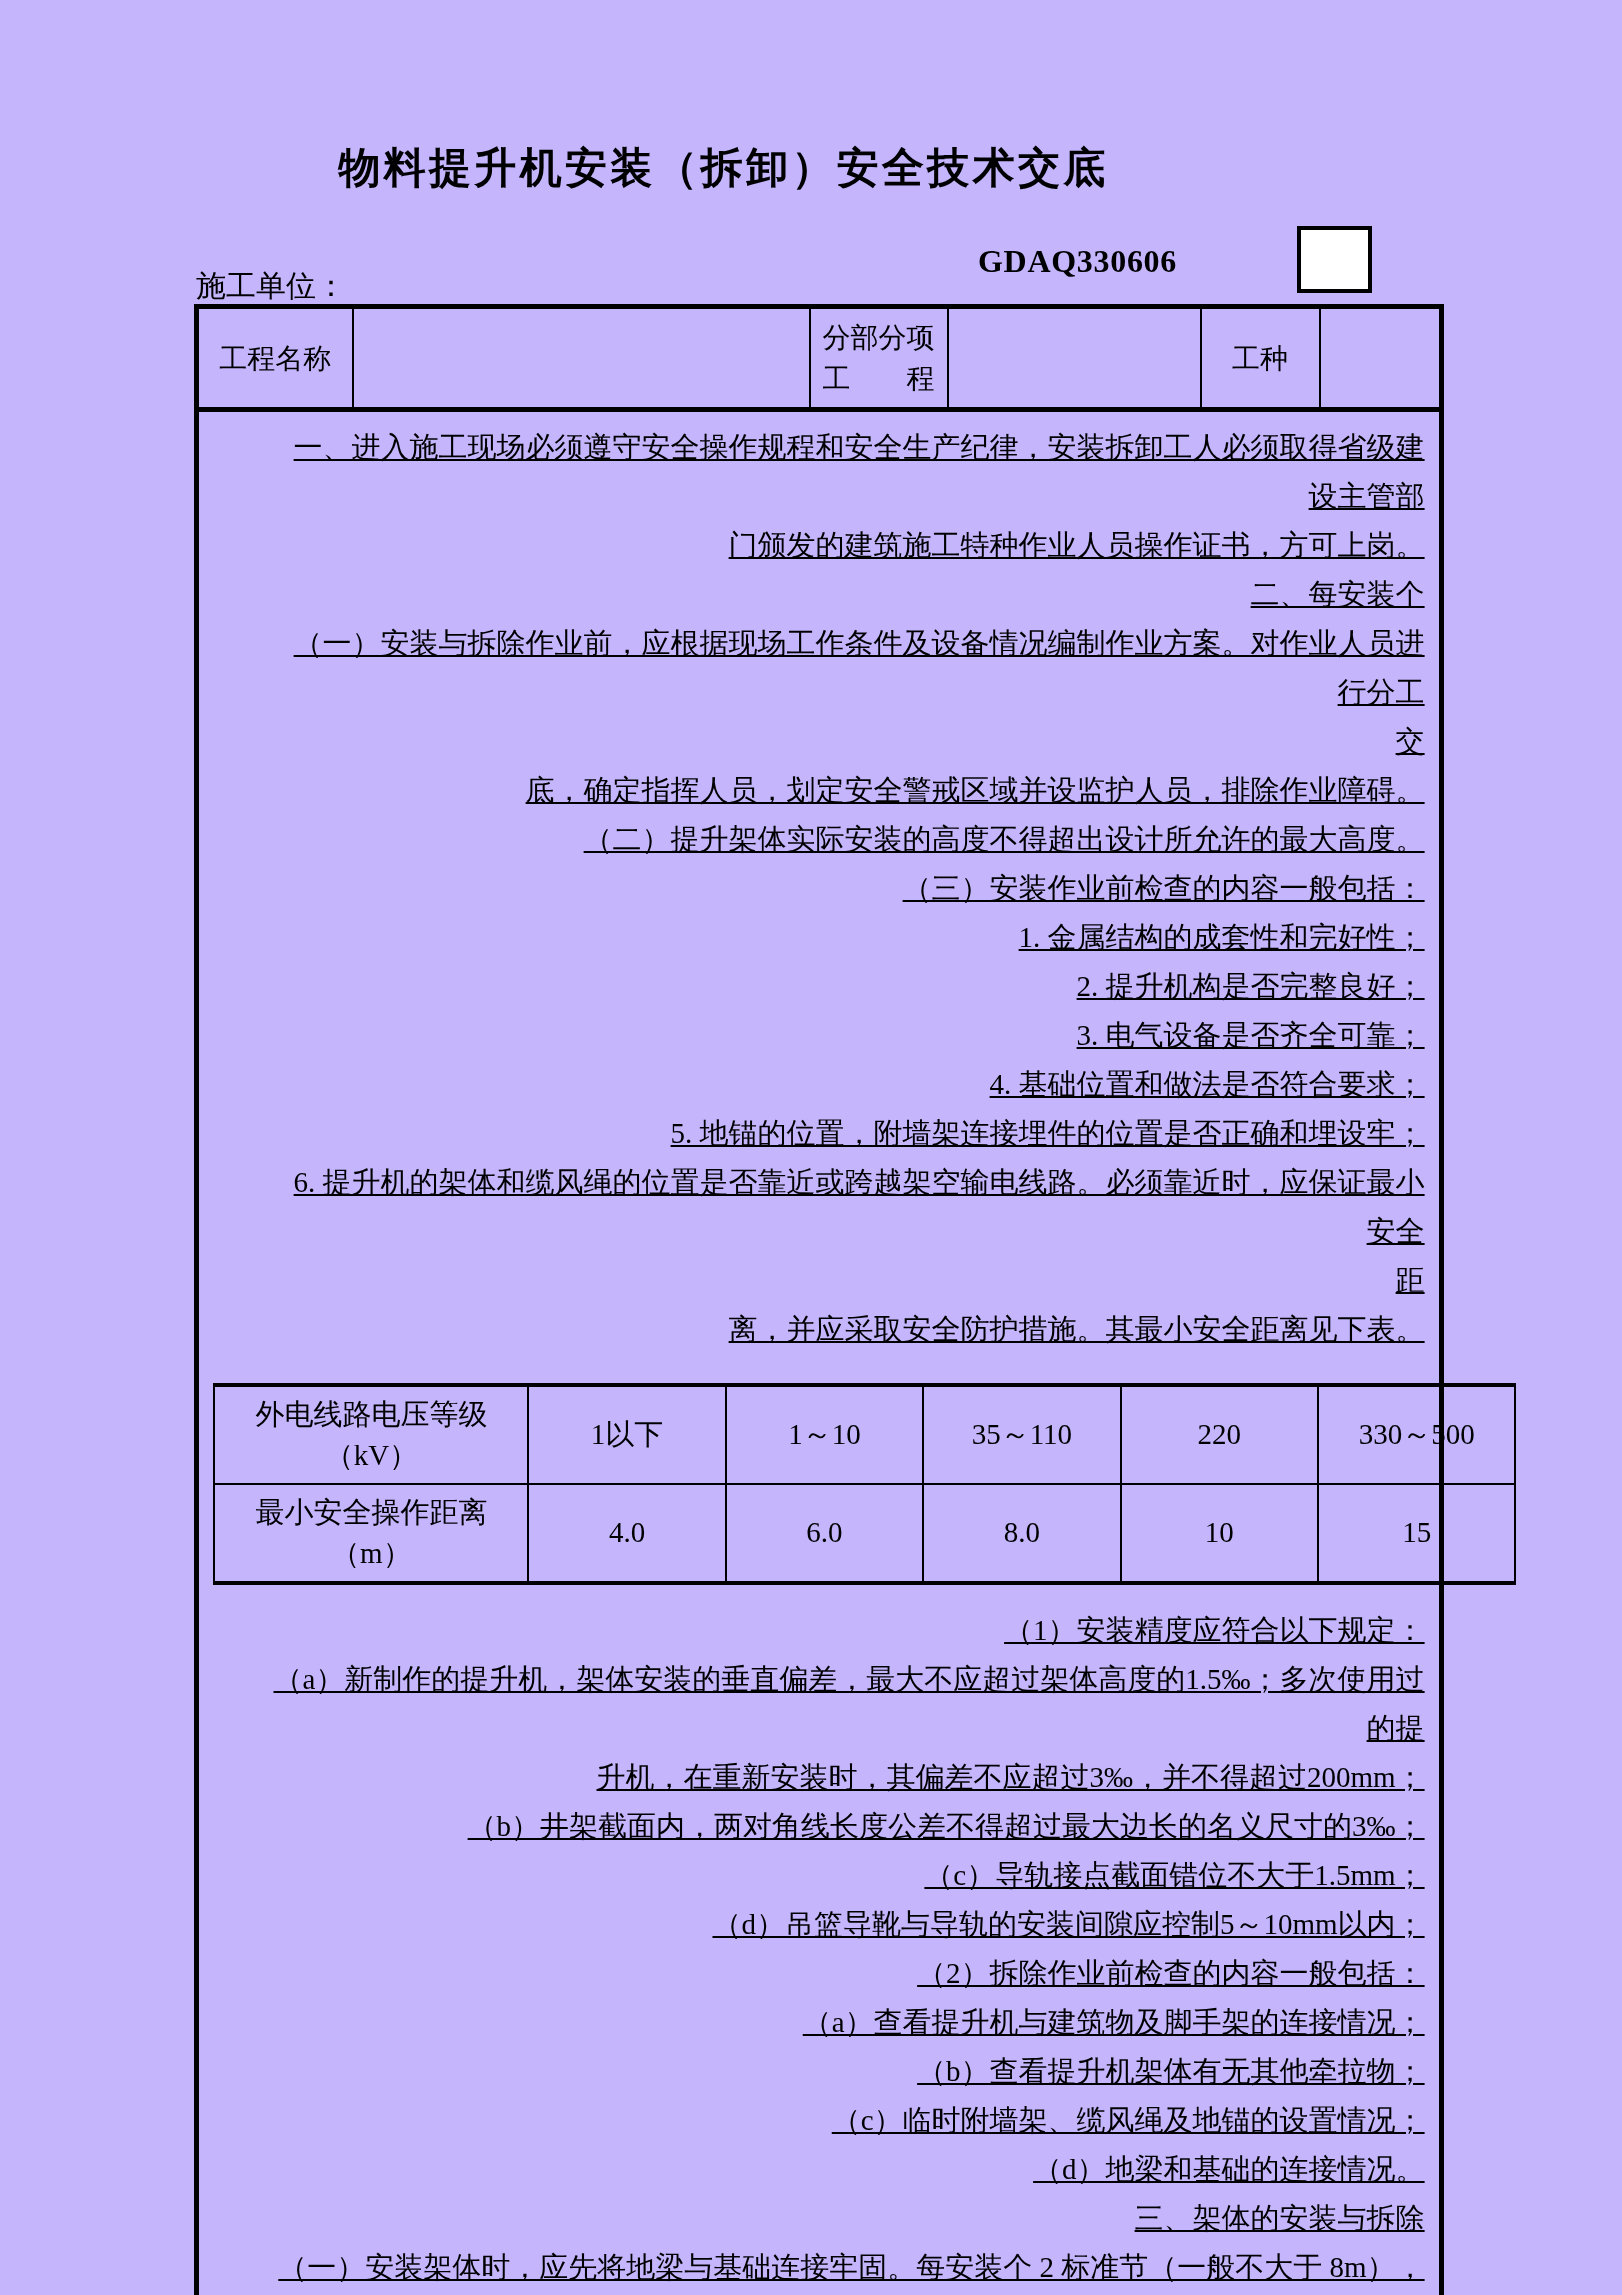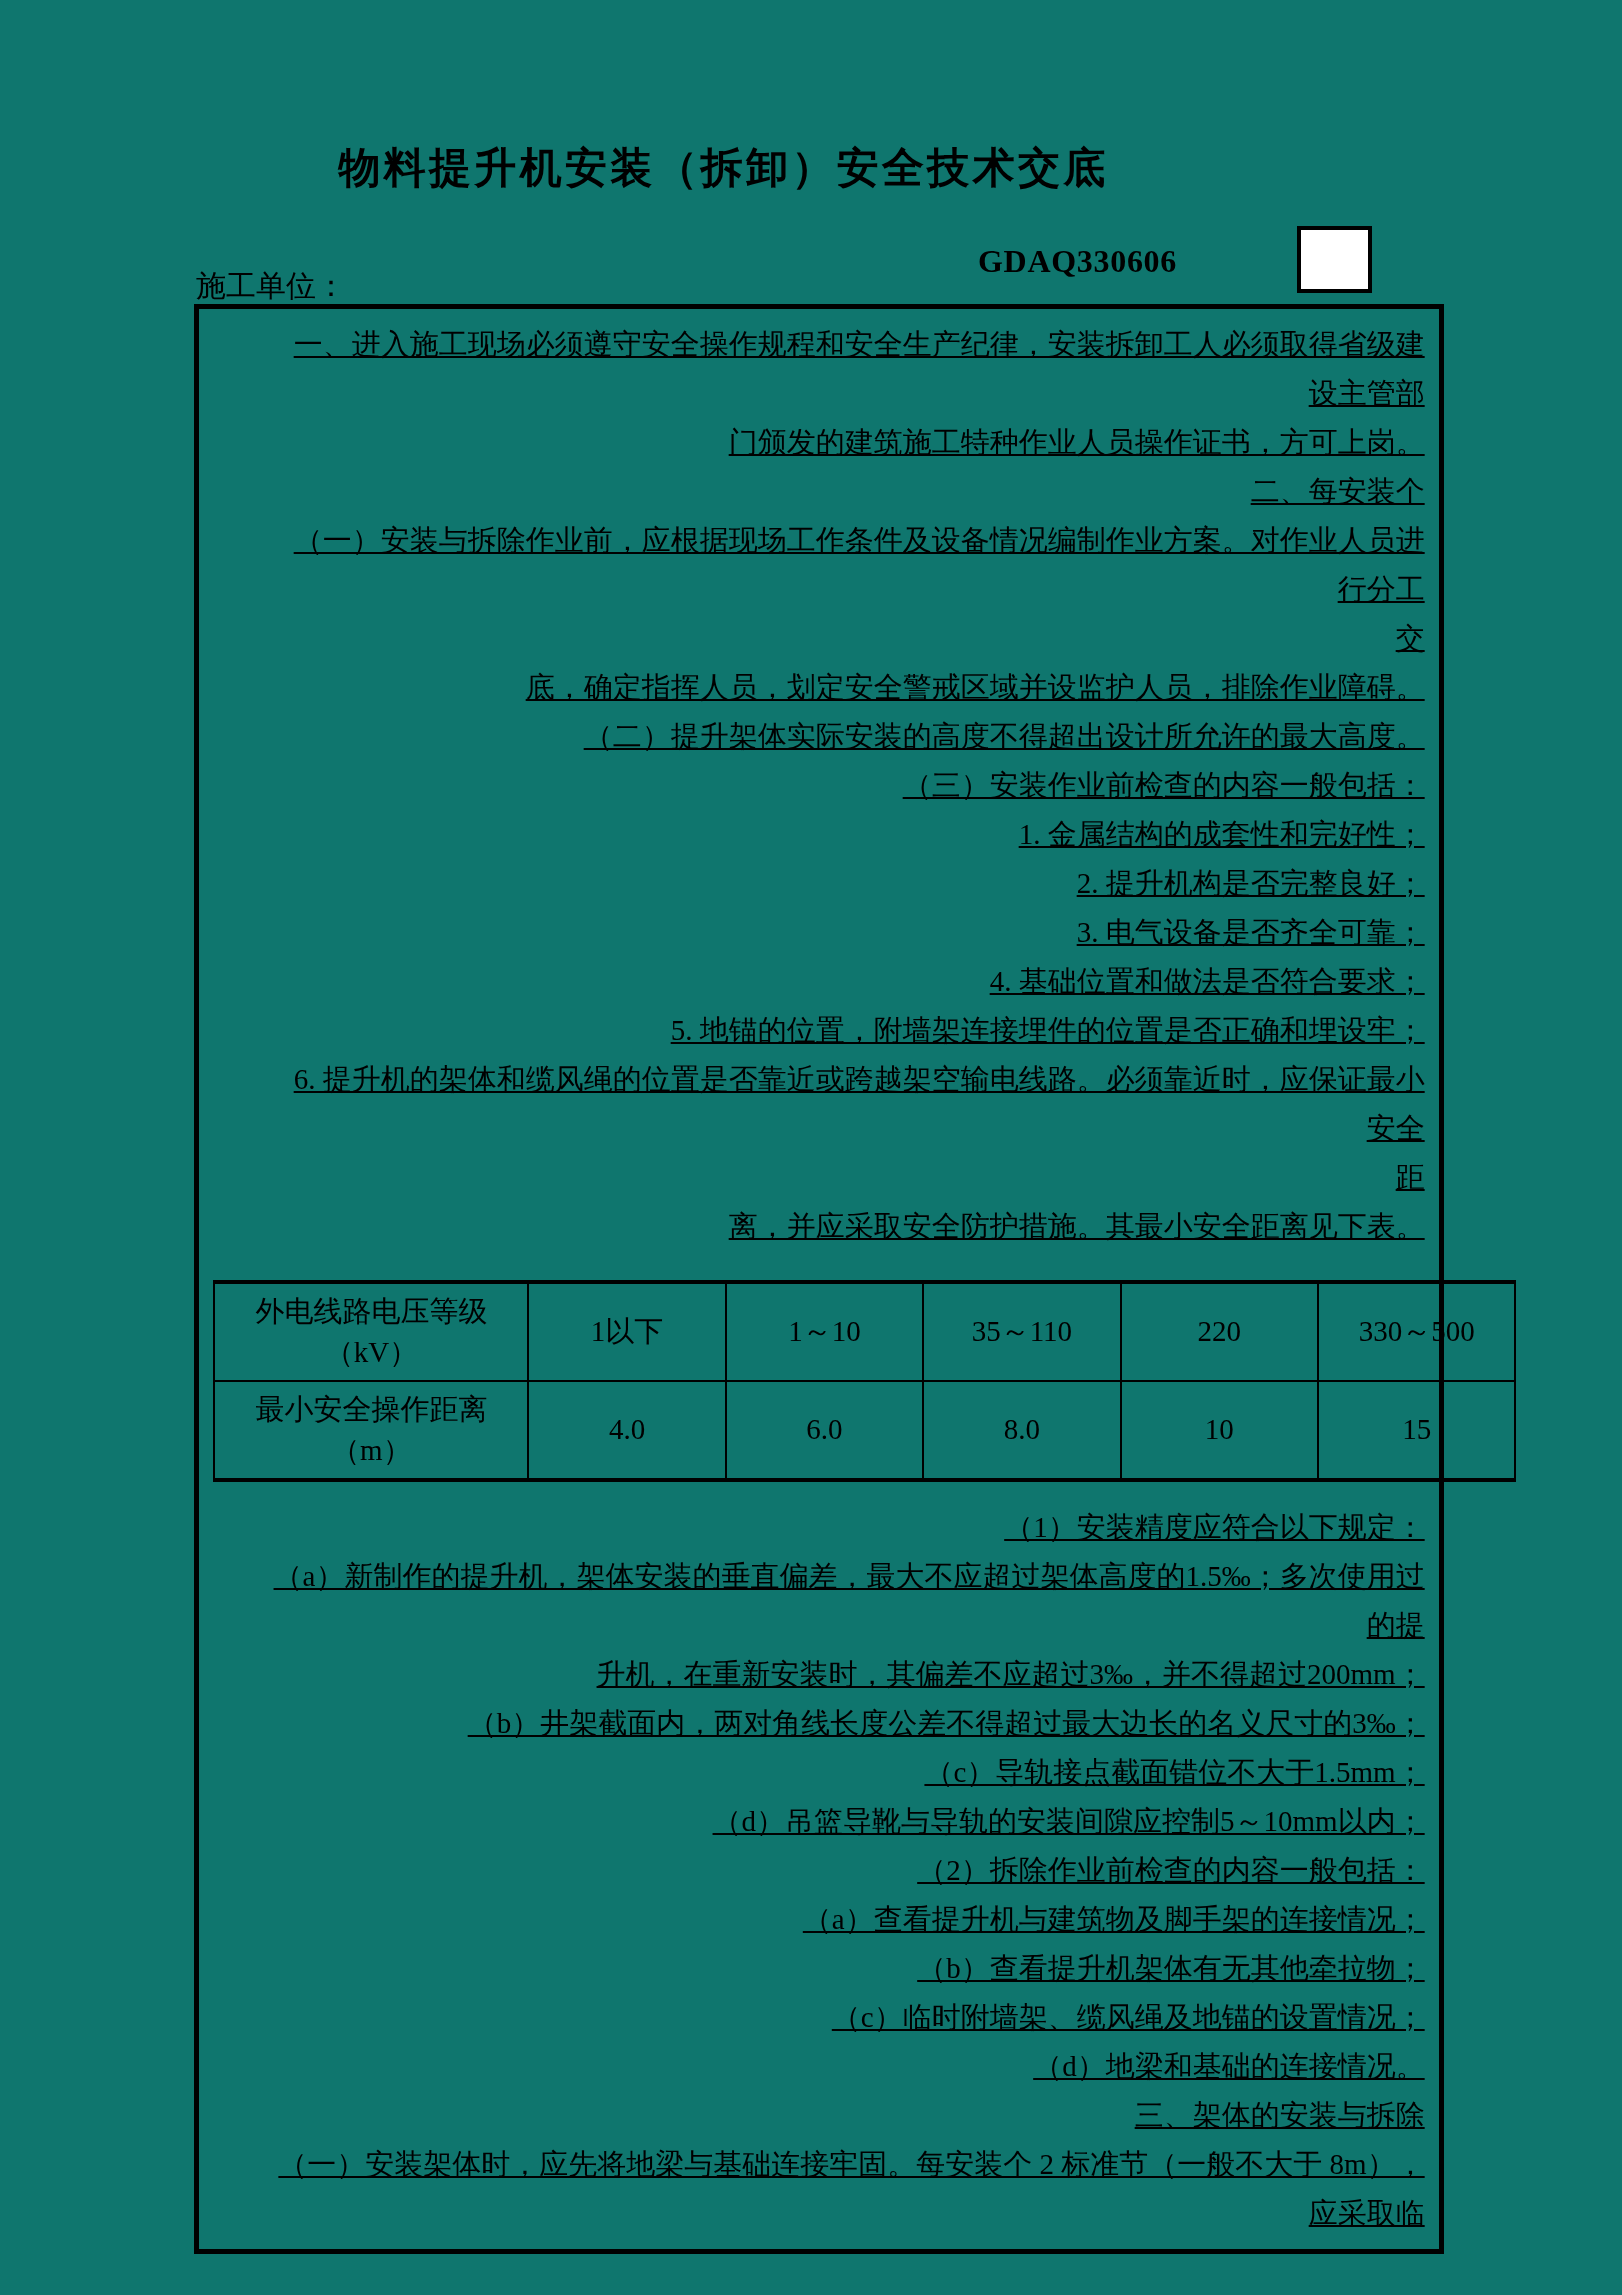--- a/index.html
+++ b/index.html
@@ -1,19 +1,19 @@
 <!DOCTYPE html>
 <html style="font-size:10.5px"><head>
 <meta charset="utf-8">
 <style>
   html,body { margin:0; padding:0; background:#e8e8e8; }
   .page {
     position:relative;
     width:1623px; height:2295px;
-    background:#0f766e;
+    background:#c4b5fd;
     color:#000;
     font-family:"Liberation Serif","DejaVu Serif",serif;
     overflow:hidden;
   }
   .title {
     position:absolute;
     top:140px; left:-88px; width:1623px;
     margin:0;
     text-align:center;
     font-family:"Liberation Sans","DejaVu Sans",sans-serif;
@@ -98,20 +98,31 @@
   <table class="main-table">
     <colgroup>
       <col style="width:156px">
         <col style="width:457px">
         <col style="width:138px">
       <col style="width:253px">
         <col style="width:119px">
         <col style="width:122px">
     </colgroup>
     <tbody>
+      <tr class="head-row">
+        <td>工程名称</td>
+        <td></td>
+        <td>
+          <div>分部分项</div>
+          <div>工　　程</div>
+        </td>
+        <td></td>
+        <td>工种</td>
+        <td></td>
+      </tr>
       <tr>
         <td class="body-cell" colspan="6">
 
           <p class="ind">一、进入施工现场必须遵守安全操作规程和安全生产纪律，安装拆卸工人必须取得省级建设主管部</p>
           <p>门颁发的建筑施工特种作业人员操作证书，方可上岗。</p>
           <p class="ind">二、每安装个</p>
           <p class="ind">（一）安装与拆除作业前，应根据现场工作条件及设备情况编制作业方案。对作业人员进行分工</p>
           <p class="ind">交</p>
           <p>底，确定指挥人员，划定安全警戒区域并设监护人员，排除作业障碍。</p>
           <p class="ind">（二）提升架体实际安装的高度不得超出设计所允许的最大高度。</p>

